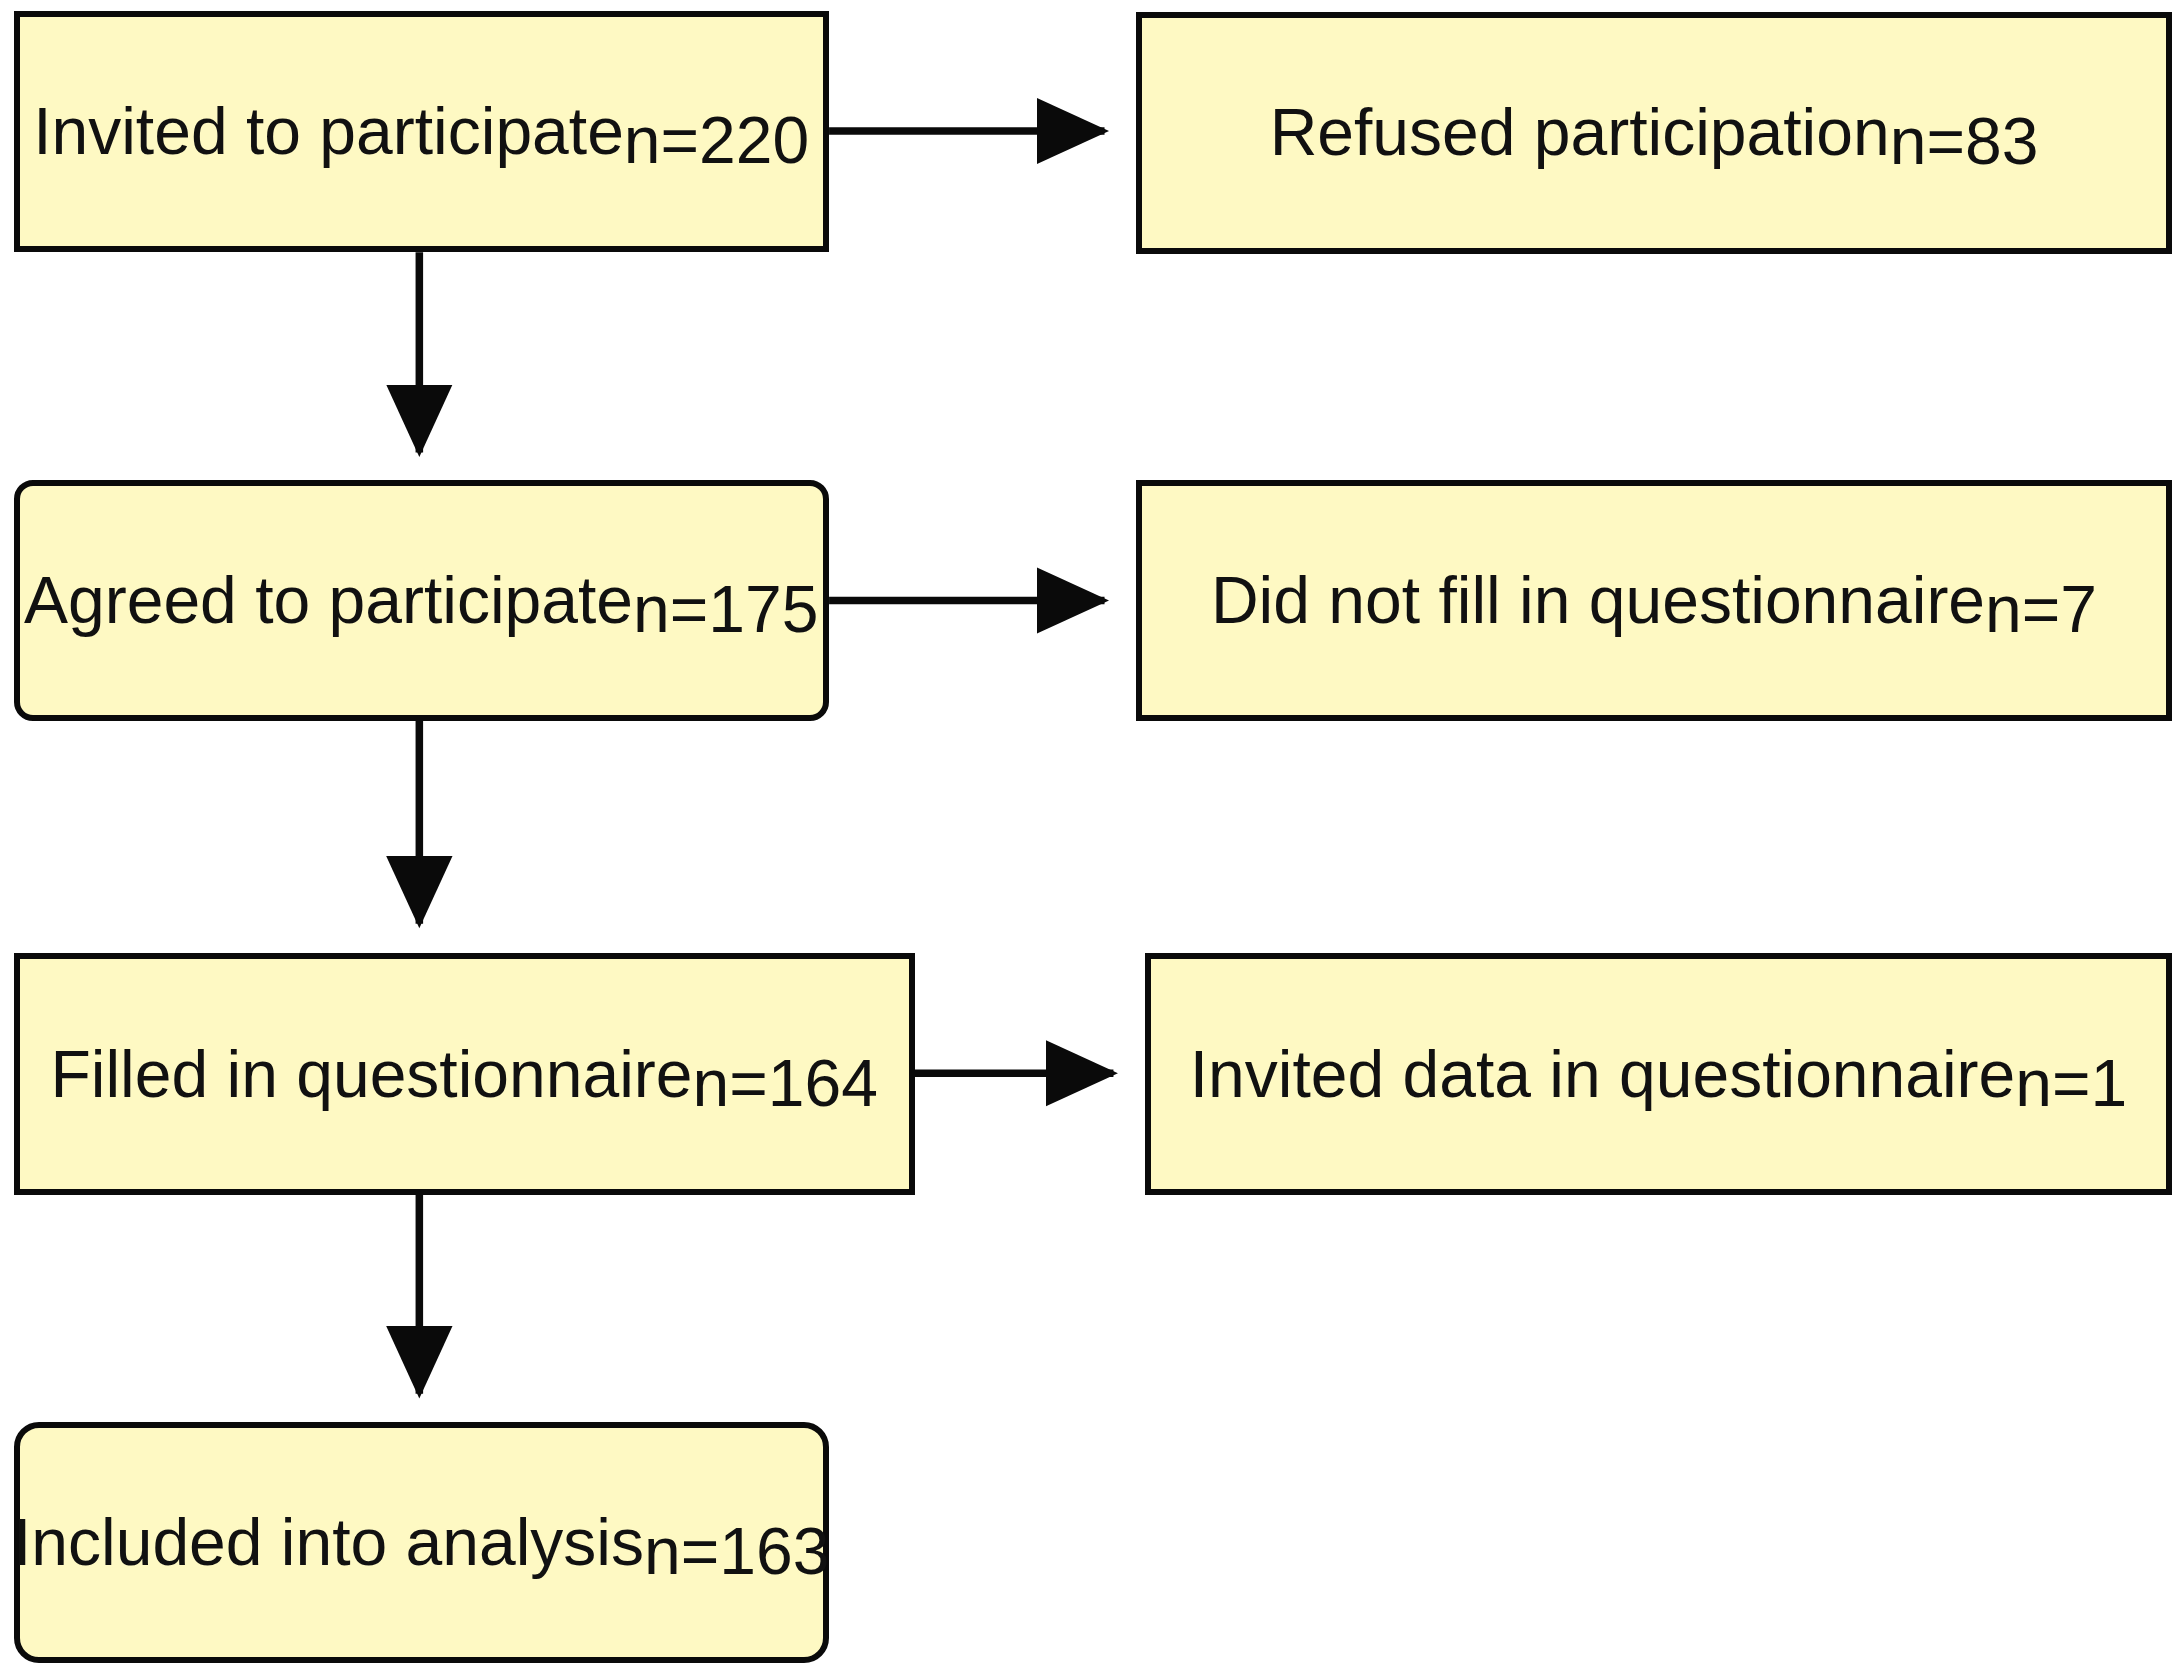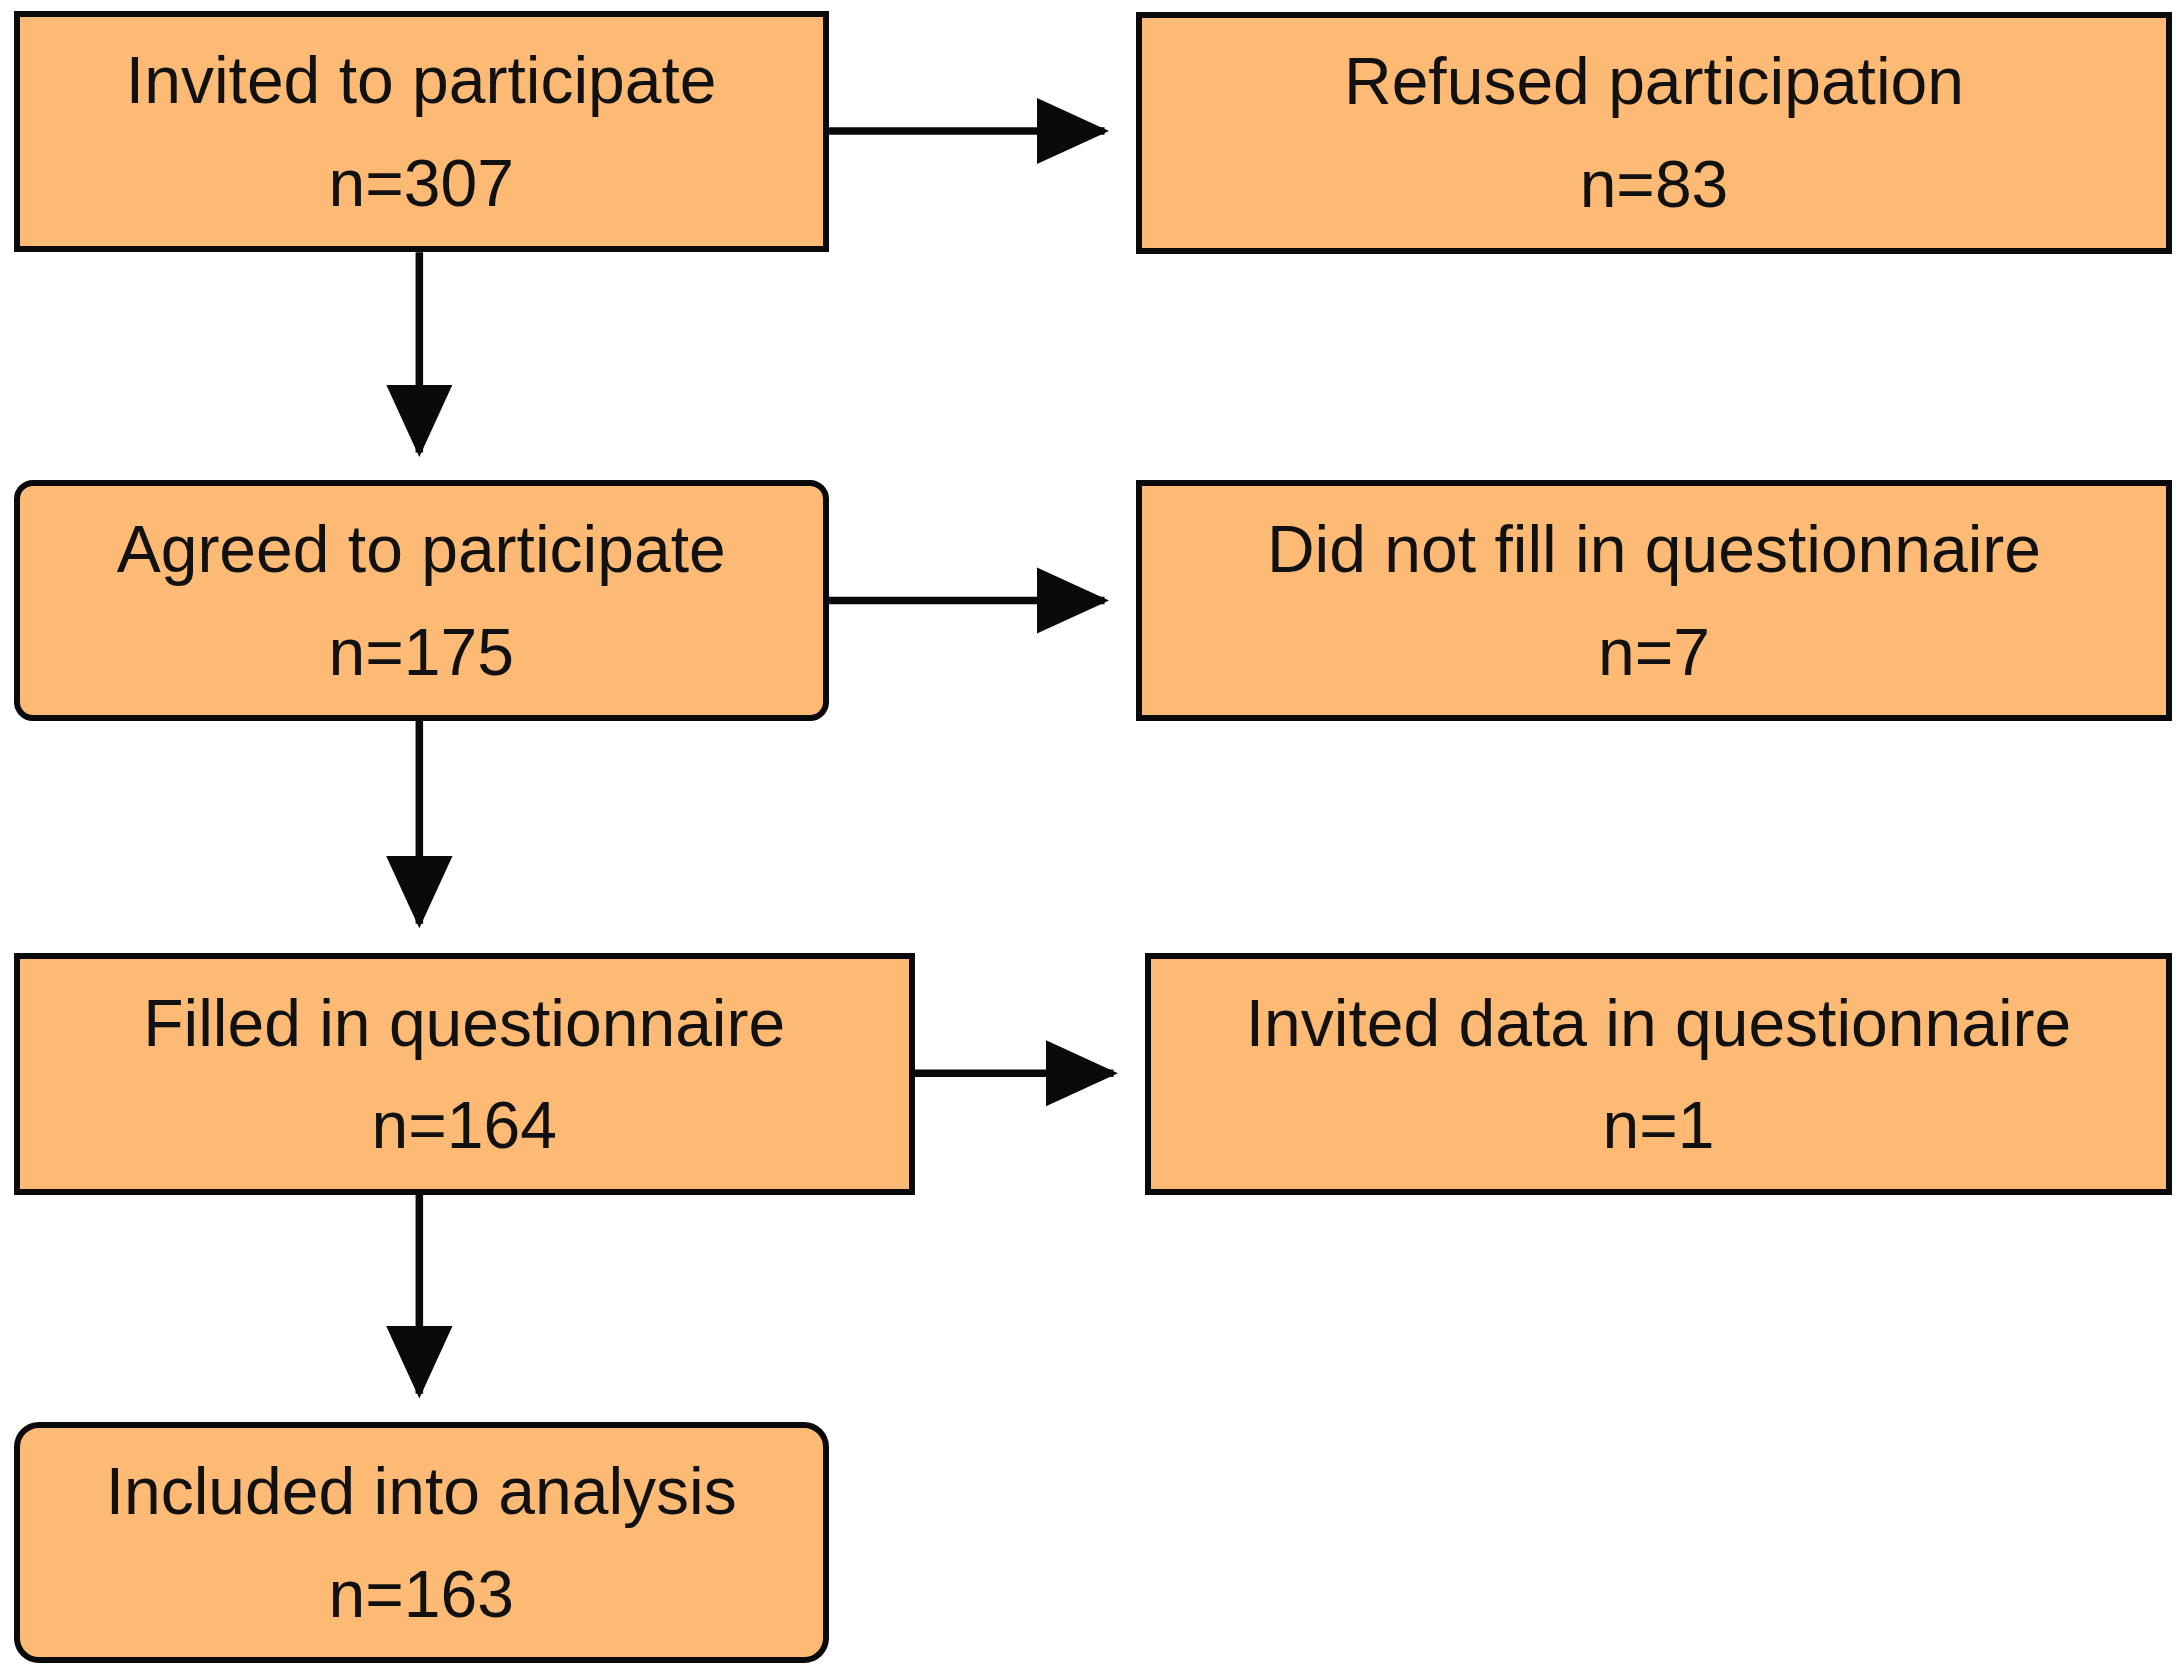--- a/index.html
+++ b/index.html
@@ -19,23 +19,23 @@
     position: absolute;
     left: 0;
     top: 0;
     width: 2183px;
     height: 1675px;
   }
   .node-box {
     position: absolute;
     box-sizing: border-box;
     border: 6.2px solid #0a0a0a;
-    background: #fdba74;
+    background: #fef9c3;
     display: flex;
-    flex-direction: column;
+    flex-direction: row;
     align-items: center;
     justify-content: center;
     text-align: center;
   }
   .node-line {
     font-family: "Liberation Sans", sans-serif;
     font-size: 66px;
     line-height: 1.28;
     color: #111111;
     letter-spacing: 0px;
@@ -77,21 +77,21 @@
       <line x1="612" y1="1743" x2="612" y2="2034" stroke="#0a0a0a" stroke-width="11" marker-end="url(#arrowhead-thick)"></line>
     </g>
 
     <g>
       <line x1="1210" y1="1566" x2="1625" y2="1566" stroke="#0a0a0a" stroke-width="11" marker-end="url(#arrowhead-thick)"></line>
     </g>
   </svg>
 
   <div class="node-box" style="left:13.7px; top:11px; width:815px; height:241px;">
     <div class="node-line">Invited to participate</div>
-    <div class="node-line count">n=307</div>
+    <div class="node-line count">n=220</div>
   </div>
 
   <div class="node-box" style="left:1136px; top:11.6px; width:1036px; height:242px;">
     <div class="node-line">Refused participation</div>
     <div class="node-line count">n=83</div>
   </div>
 
   <div class="node-box" style="left:13.7px; top:480px; width:815px; height:241px;border-radius:19px;">
     <div class="node-line">Agreed to participate</div>
     <div class="node-line count">n=175</div>

